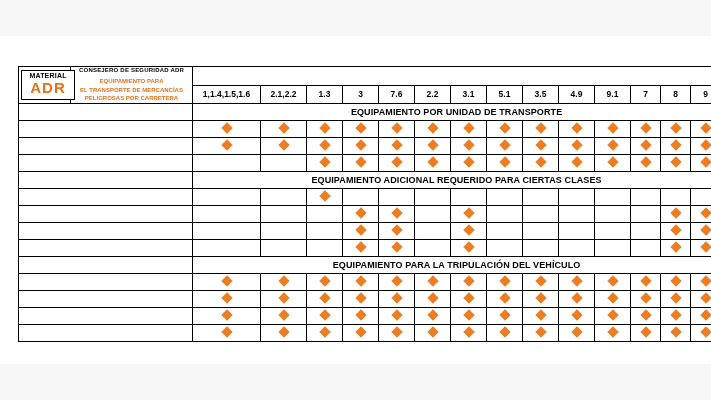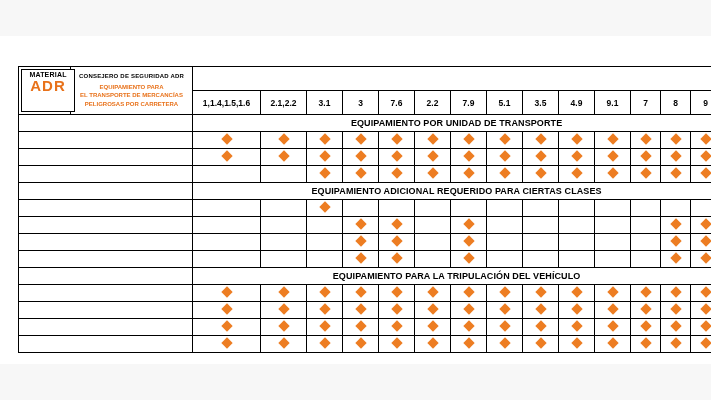--- a/index.html
+++ b/index.html
@@ -58,21 +58,21 @@
     justify-content: center;
     padding: 2px 2px;
     box-sizing: border-box;
   }
   .logo-badge {
     background: #ffffff;
     border: 1.5px solid #000000;
     color: #000000;
     font-weight: bold;
     line-height: 1.05;
-    padding: 1px 0 17px 0;
+    padding: 1px 0 3px 0;
     width: 52px;
     margin: 0 auto;
   }
   .logo-badge .l1 { font-size: 7px; letter-spacing: .2px; }
   .logo-badge .l2 { font-size: 15px; color: #e8721b; letter-spacing: 1px; }
 
   .hdr-text-cell {
     background: #ffffff;
     text-align: center;
     vertical-align: top;
@@ -184,25 +184,25 @@
               <div>EQUIPAMIENTO PARA</div>
               <div>EL TRANSPORTE DE MERCANCÍAS</div>
               <div>PELIGROSAS POR CARRETERA</div>
             </div>
           </td>
           <td class="orange-head" colspan="14">ETIQUETAS DE PELIGRO ADR 2025</td>
         </tr>
         <tr>
           <td class="class-head">1,1.4,1.5,1.6</td>
           <td class="class-head">2.1,2.2</td>
-          <td class="class-head">3.1</td>
+          <td class="class-head">1.3</td>
           <td class="class-head">3</td>
           <td class="class-head">7.6</td>
           <td class="class-head">2.2</td>
-          <td class="class-head">7.9</td>
+          <td class="class-head">3.1</td>
           <td class="class-head">5.1</td>
           <td class="class-head">3.5</td>
           <td class="class-head">4.9</td>
           <td class="class-head">9.1</td>
           <td class="class-head">7</td>
           <td class="class-head">8</td>
           <td class="class-head">9</td>
         </tr>
         <tr class="section-row">
           <td class="section-spacer" colspan="2"></td>

